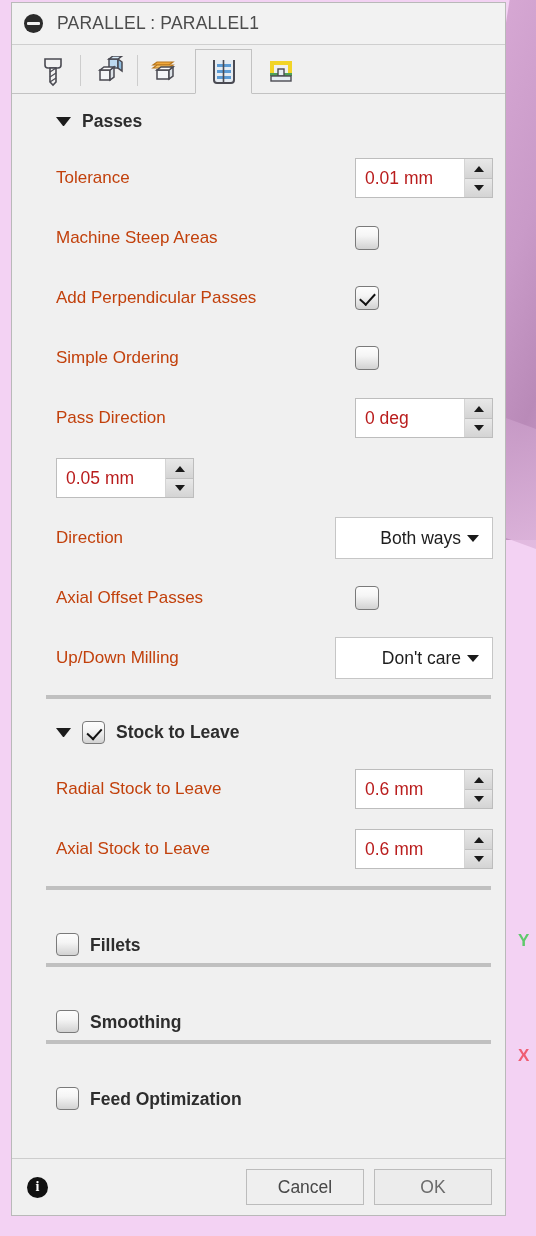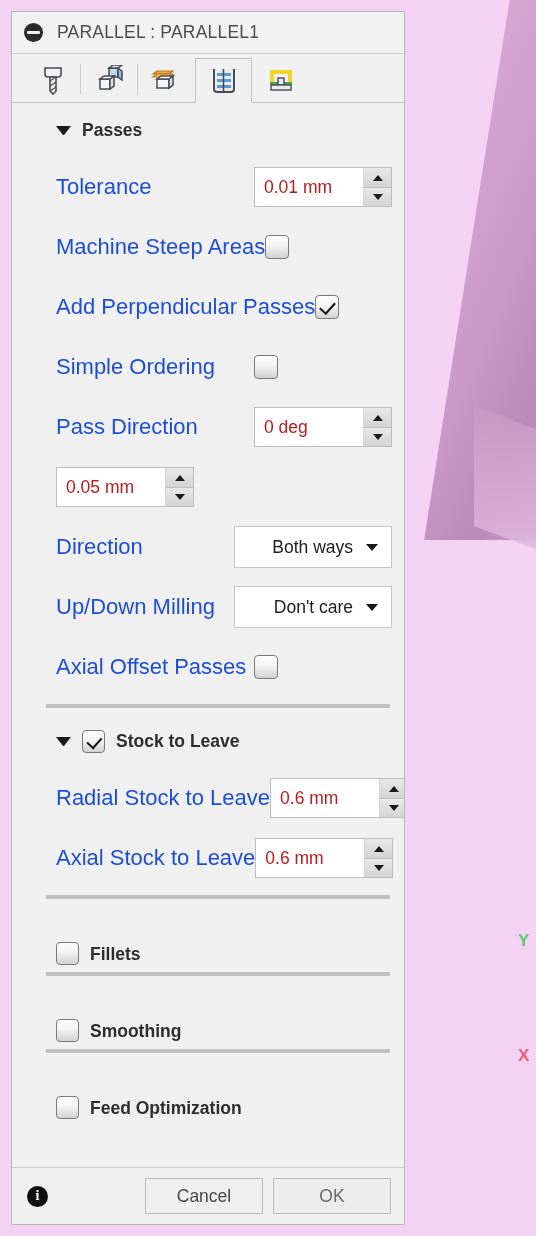--- a/index.html
+++ b/index.html
@@ -48,22 +48,22 @@
     font-size: 17px;
     font-weight: 600;
   }
   .axis-y { left: 518px; top: 931px; color: #5ec96b; }
   .axis-x { left: 518px; top: 1046px; color: #ef5d72; }
 
   
   #dialog {
     position: absolute;
     left: 11px;
-    top: 11px;
-    width: 394px;
+    top: 2px;
+    width: 495px;
     height: 1214px;
     background: #f0f0f0;
     border: 1px solid #b9b9b9;
     display: flex;
     flex-direction: column;
   }
 
   
   .titlebar {
     height: 42px;
@@ -175,22 +175,22 @@
   }
 
   
   .row {
     display: flex;
     align-items: center;
     height: 60px;
     padding-left: 12px;
   }
   .row-label {
-    font-size: 22px;
-    color: #1d4ed8;
+    font-size: 17px;
+    color: #c2410c;
     flex: 1 1 auto;
     white-space: nowrap;
   }
   .row-ctl {
     flex: 0 0 auto;
     display: flex;
     align-items: center;
   }
 
   
@@ -252,21 +252,21 @@
     border-right: 5px solid transparent;
   }
   .spin-up { border-bottom: 6px solid #1a1a1a; }
   .spin-down { border-top: 6px solid #1a1a1a; }
 
   
   .combo {
     display: flex;
     align-items: center;
     justify-content: flex-end;
-    gap: 13px;
+    gap: 6px;
     width: 158px;
     height: 42px;
     background: #fff;
     border: 1px solid #c6c6c6;
     padding: 0 13px 0 10px;
   }
   .combo-text {
     font-size: 17.5px;
     color: #1d1d1d;
   }
@@ -478,33 +478,33 @@
       <span class="row-label">Direction</span>
       <span class="row-ctl">
         <span class="combo">
           <span class="combo-text">Both ways</span>
           <span class="combo-arrow"></span>
         </span>
       </span>
     </div>
 
     <div class="row">
+      <span class="row-label">Axial Offset Passes</span>
+      <span class="row-ctl" style="width:138px">
+        <span class="cb"></span>
+      </span>
+    </div>
+
+    <div class="row">
       <span class="row-label">Up/Down Milling</span>
       <span class="row-ctl">
         <span class="combo">
           <span class="combo-text">Don't care</span>
           <span class="combo-arrow"></span>
         </span>
-      </span>
-    </div>
-
-    <div class="row">
-      <span class="row-label">Axial Offset Passes</span>
-      <span class="row-ctl" style="width:138px">
-        <span class="cb"></span>
       </span>
     </div>
 
     <div class="divider"></div>
 
     <div class="sec-head">
       <span class="tri"></span>
       <span class="cb small checked"></span>
       <span class="sec-title">Stock to Leave</span>
     </div>

